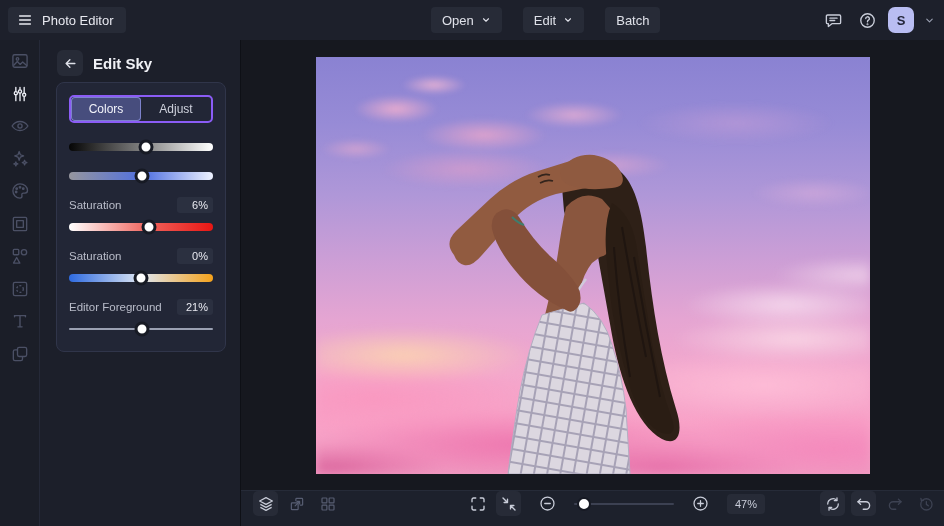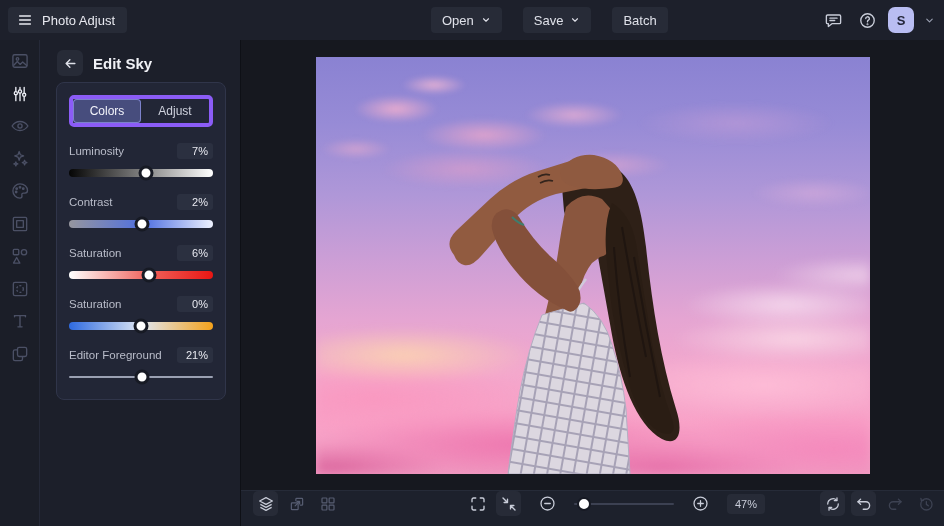--- a/index.html
+++ b/index.html
@@ -32,21 +32,21 @@
   .side-item.active { color:#eceef5; }
 
   .panel-col { flex:0 0 200px; background:#1c1f2a; position:relative; }
   .panel-head { display:flex; align-items:center; gap:10px; margin:10px 0 16px 17px; }
   .back-btn { width:26px; height:26px; background:#272b37; border-radius:6px; color:#dfe1e9;
               display:flex; align-items:center; justify-content:center; cursor:pointer; }
   .panel-title { font-size:15px; font-weight:bold; color:#f0f1f6; }
 
   .card { position:absolute; left:16px; top:42px; width:170px; background:#222636;
           border:1px solid #30354a; border-radius:8px; padding:12px 12px 14px; }
-  .tabs { display:flex; border:4px solid #8b5cf6; border-radius:5px; overflow:hidden; margin-bottom:16px; }
+  .tabs { display:flex; border:2px solid #8b5cf6; border-radius:5px; overflow:hidden; margin-bottom:16px; }
   .tab { flex:1; height:24px; display:flex; align-items:center; justify-content:center;
          font-size:12px; color:#cfd2dd; cursor:pointer; background:transparent; }
   .tab.active { background:#474d7d; border-radius:4px; box-shadow:inset 0 0 0 1px #7d82cc; color:#f2f3fa; }
 
   .srow { margin-bottom:13px; }
   .srow:last-child { margin-bottom:0; }
   .srow-top { display:flex; align-items:center; justify-content:space-between; margin-bottom:6px; }
   .slabel { font-size:11.5px; color:#b9bcc9; }
   .sval { min-width:36px; height:16px; background:#2b3040; border-radius:3px; font-size:11px;
           color:#e8e9f0; display:flex; align-items:center; justify-content:flex-end;
@@ -115,31 +115,31 @@
 </head>
 <body>
 
 <div class="app">
 
   <div class="topbar">
     <div class="app-btn">
       <svg width="16" height="16" viewBox="0 0 24 24" fill="none" stroke="currentColor" stroke-width="2.2" stroke-linecap="round">
           <path d="M4 6h16M4 12h16M4 18h16"></path>
         </svg>
-      <span class="app-title">Photo Adjust</span>
+      <span class="app-title">Photo Editor</span>
     </div>
     <div class="tb-center">
       <div class="tb-btn">
         <span>Open</span>
         <svg width="10" height="10" viewBox="0 0 24 24" fill="none" stroke="currentColor" stroke-width="2.6" stroke-linecap="round" stroke-linejoin="round">
             <path d="M6 9l6 6 6-6"></path>
           </svg>
       </div>
       <div class="tb-btn">
-        <span>Save</span>
+        <span>Edit</span>
         <svg width="10" height="10" viewBox="0 0 24 24" fill="none" stroke="currentColor" stroke-width="2.6" stroke-linecap="round" stroke-linejoin="round">
             <path d="M6 9l6 6 6-6"></path>
           </svg>
       </div>
       <div class="tb-btn">
         <span>Batch</span>
       </div>
     </div>
     <div class="tb-right">
       <div class="tb-icon">
@@ -248,35 +248,27 @@
         <span class="panel-title">Edit Sky</span>
       </div>
 
       <div class="card">
         <div class="tabs">
           <div class="tab active">Colors</div>
           <div class="tab">Adjust</div>
         </div>
 
         <div class="srow">
-          <div class="srow-top">
-            <span class="slabel">Luminosity</span>
-            <span class="sval">7%</span>
-          </div>
           <div class="strack-wrap">
             <div class="strack track-luminosity"></div>
             <div class="knob" style="left: 53.5%;"></div>
           </div>
         </div>
 
         <div class="srow">
-          <div class="srow-top">
-            <span class="slabel">Contrast</span>
-            <span class="sval">2%</span>
-          </div>
           <div class="strack-wrap">
             <div class="strack track-contrast"></div>
             <div class="knob" style="left: 51%;"></div>
           </div>
         </div>
 
         <div class="srow">
           <div class="srow-top">
             <span class="slabel">Saturation</span>
             <span class="sval">6%</span>

